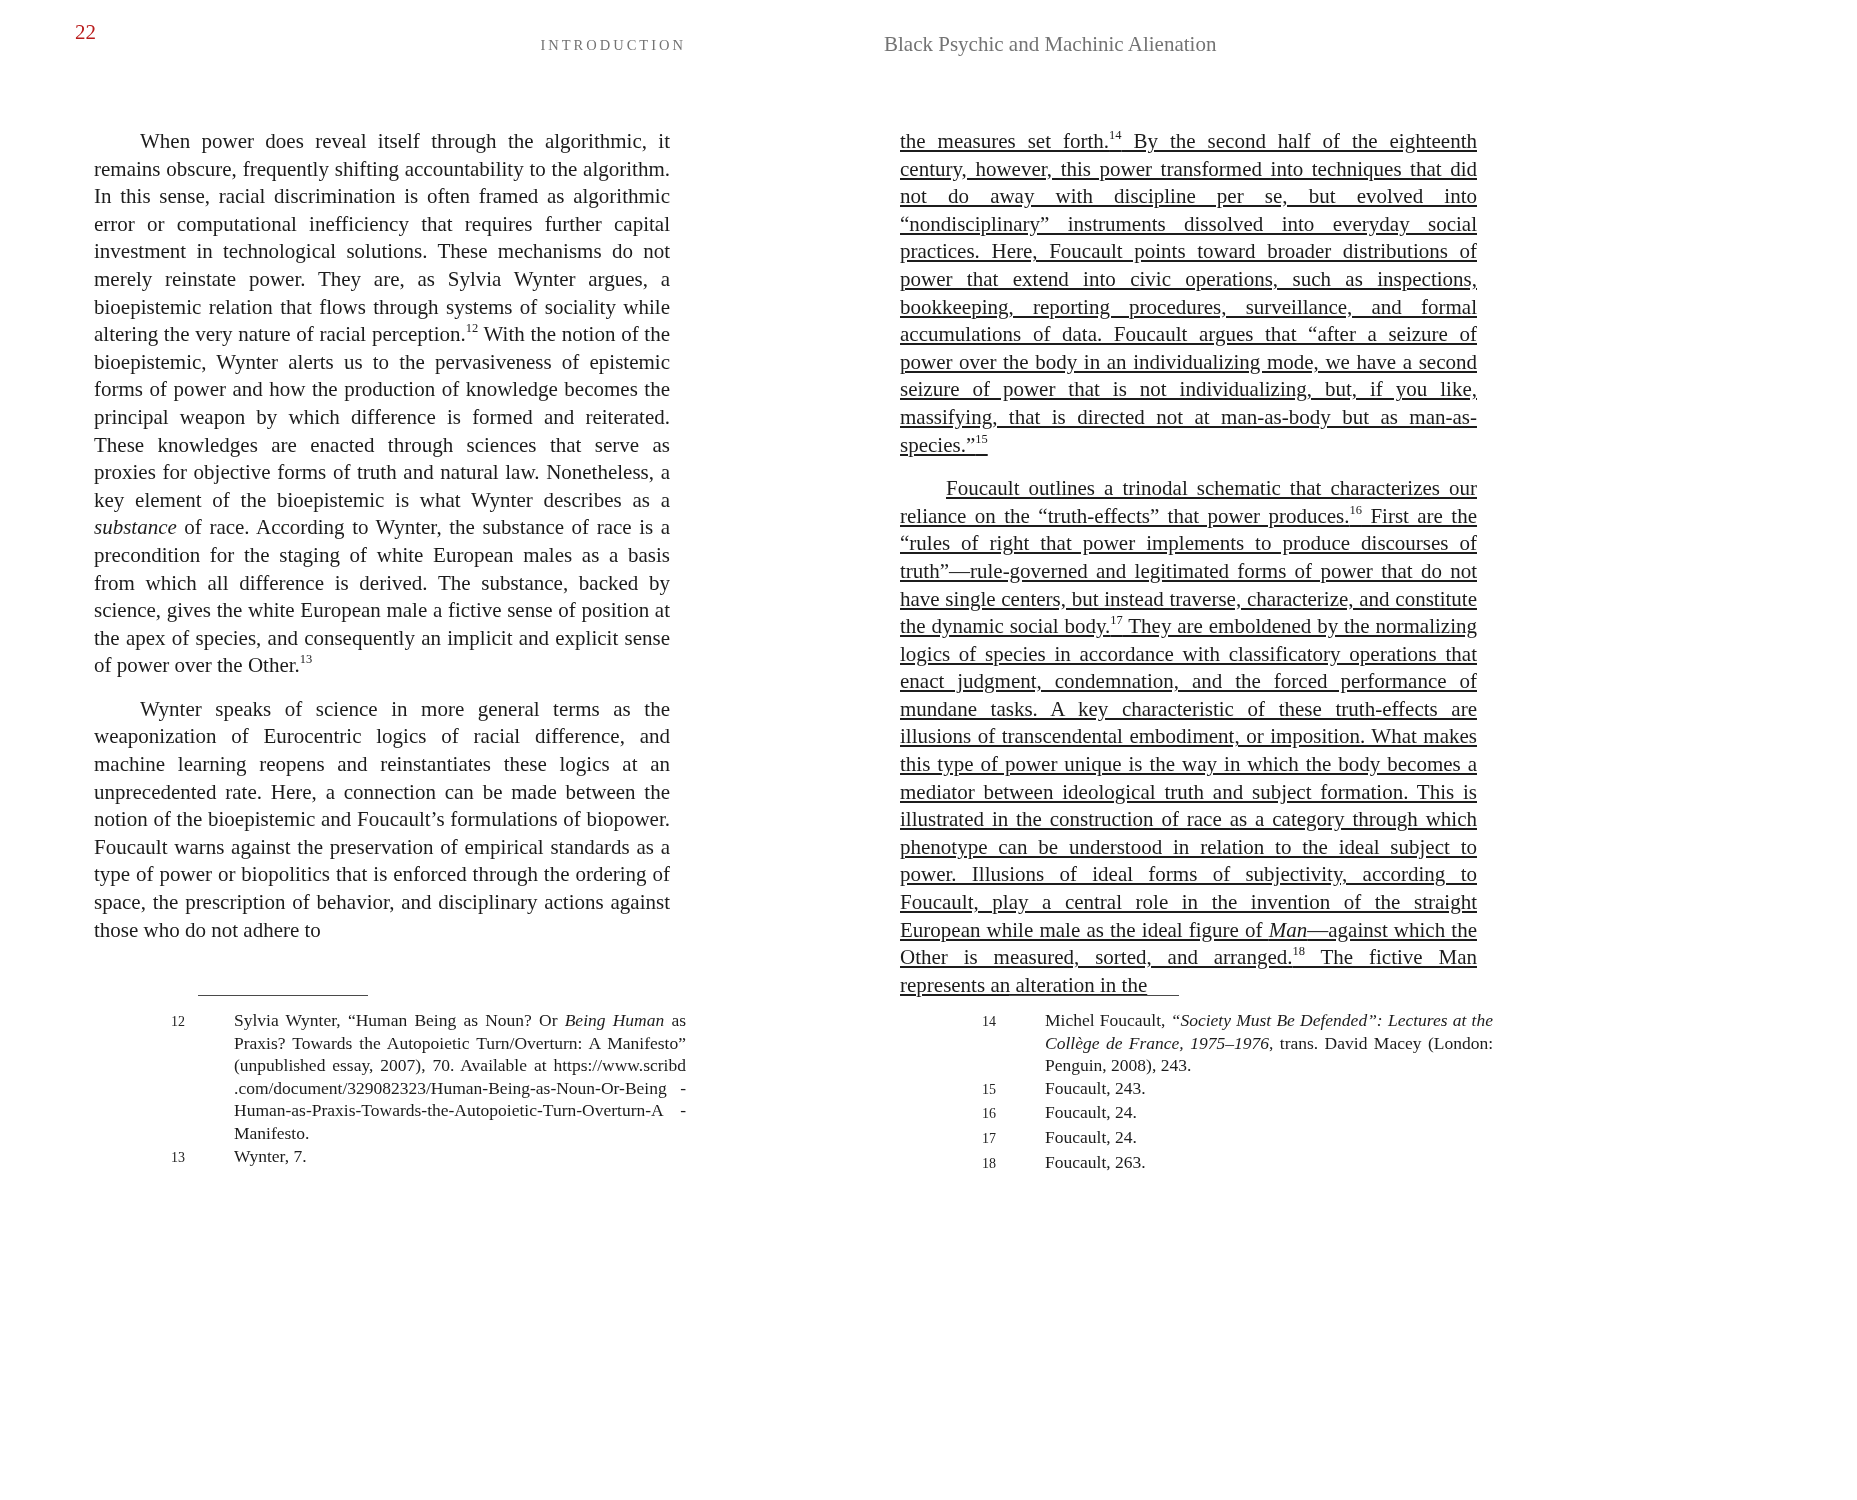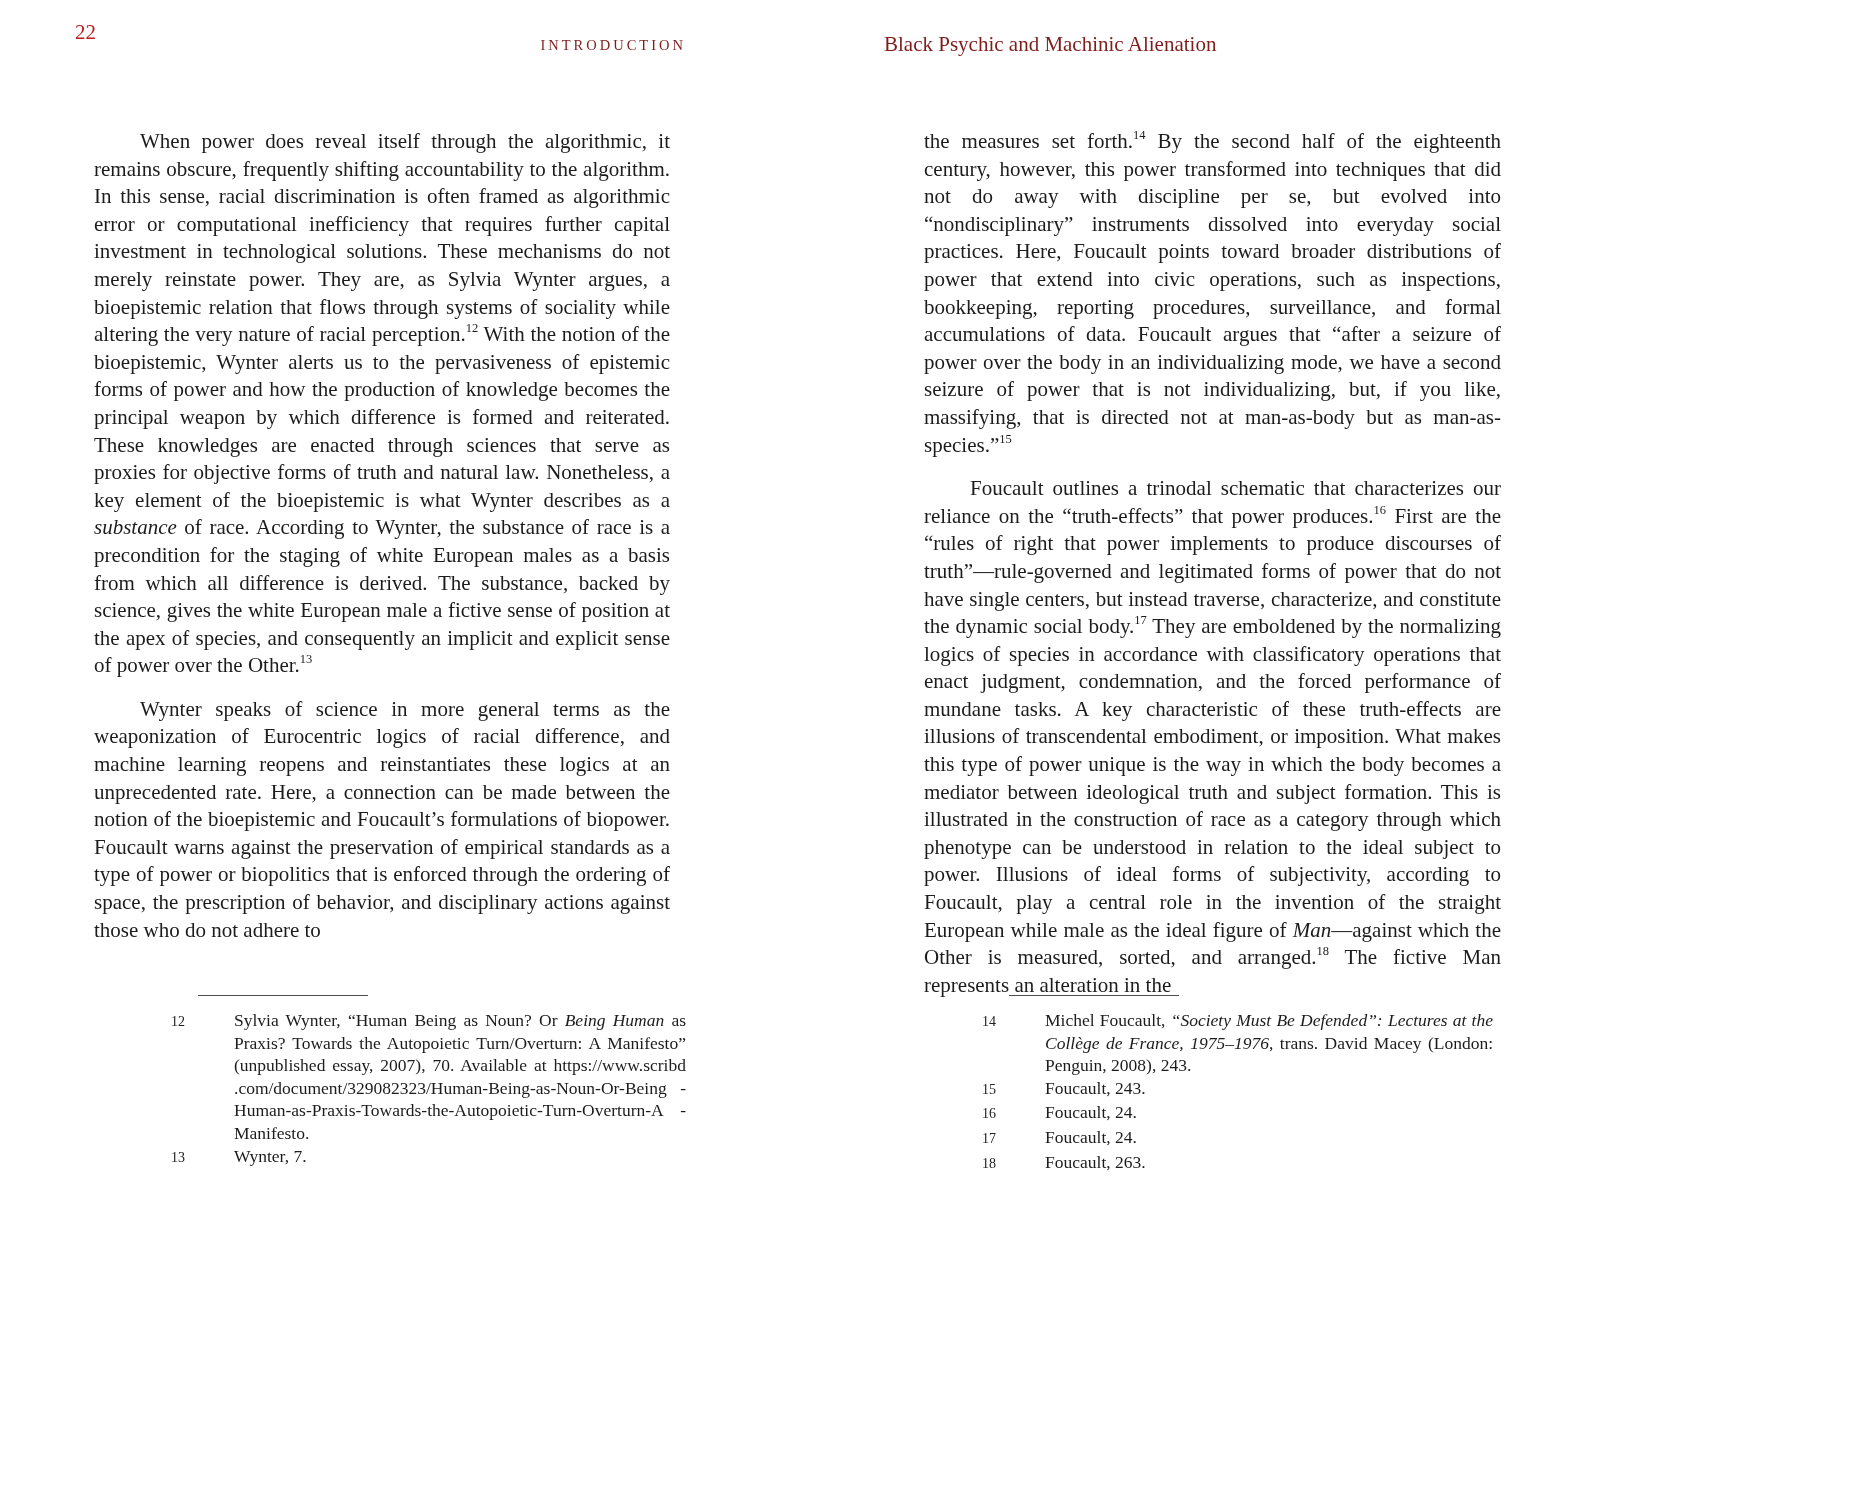--- a/index.html
+++ b/index.html
@@ -17,38 +17,38 @@
     top:20px;
     font-size:21px;
     color:#b91c1c;
   }
   .pagenum-left{left:75px;}
   .pagenum-right{left:884px;width:656px;text-align:right;}
   .running-head{
     position:absolute;
     top:32px;
     font-size:21px;
-    color:#7f1d1d;
+    color:#737373;
   }
   .running-head-left{
     left:78px;width:608px;text-align:right;
     font-size:14.5px;letter-spacing:3px;
     text-transform:uppercase;
     top:37px;
   }
   .running-head-right{left:884px;}
   .page-body{
     position:absolute;
     top:112px;
     font-size:21px;
     line-height:27.6px;
     text-align:justify;
   }
   .page-body-left{left:78px;width:608px;}
-  .page-body-right{left:908px;width:609px;}
+  .page-body-right{left:884px;width:609px;text-decoration:underline;}
   .para{margin:16px;text-align:justify;}
   .para.indent{text-indent:46px;}
   sup.fn-ref{
     font-size:12.5px;
     line-height:0;
     position:relative;
     top:-1px;
     vertical-align:super;
   }
   .footnotes{

